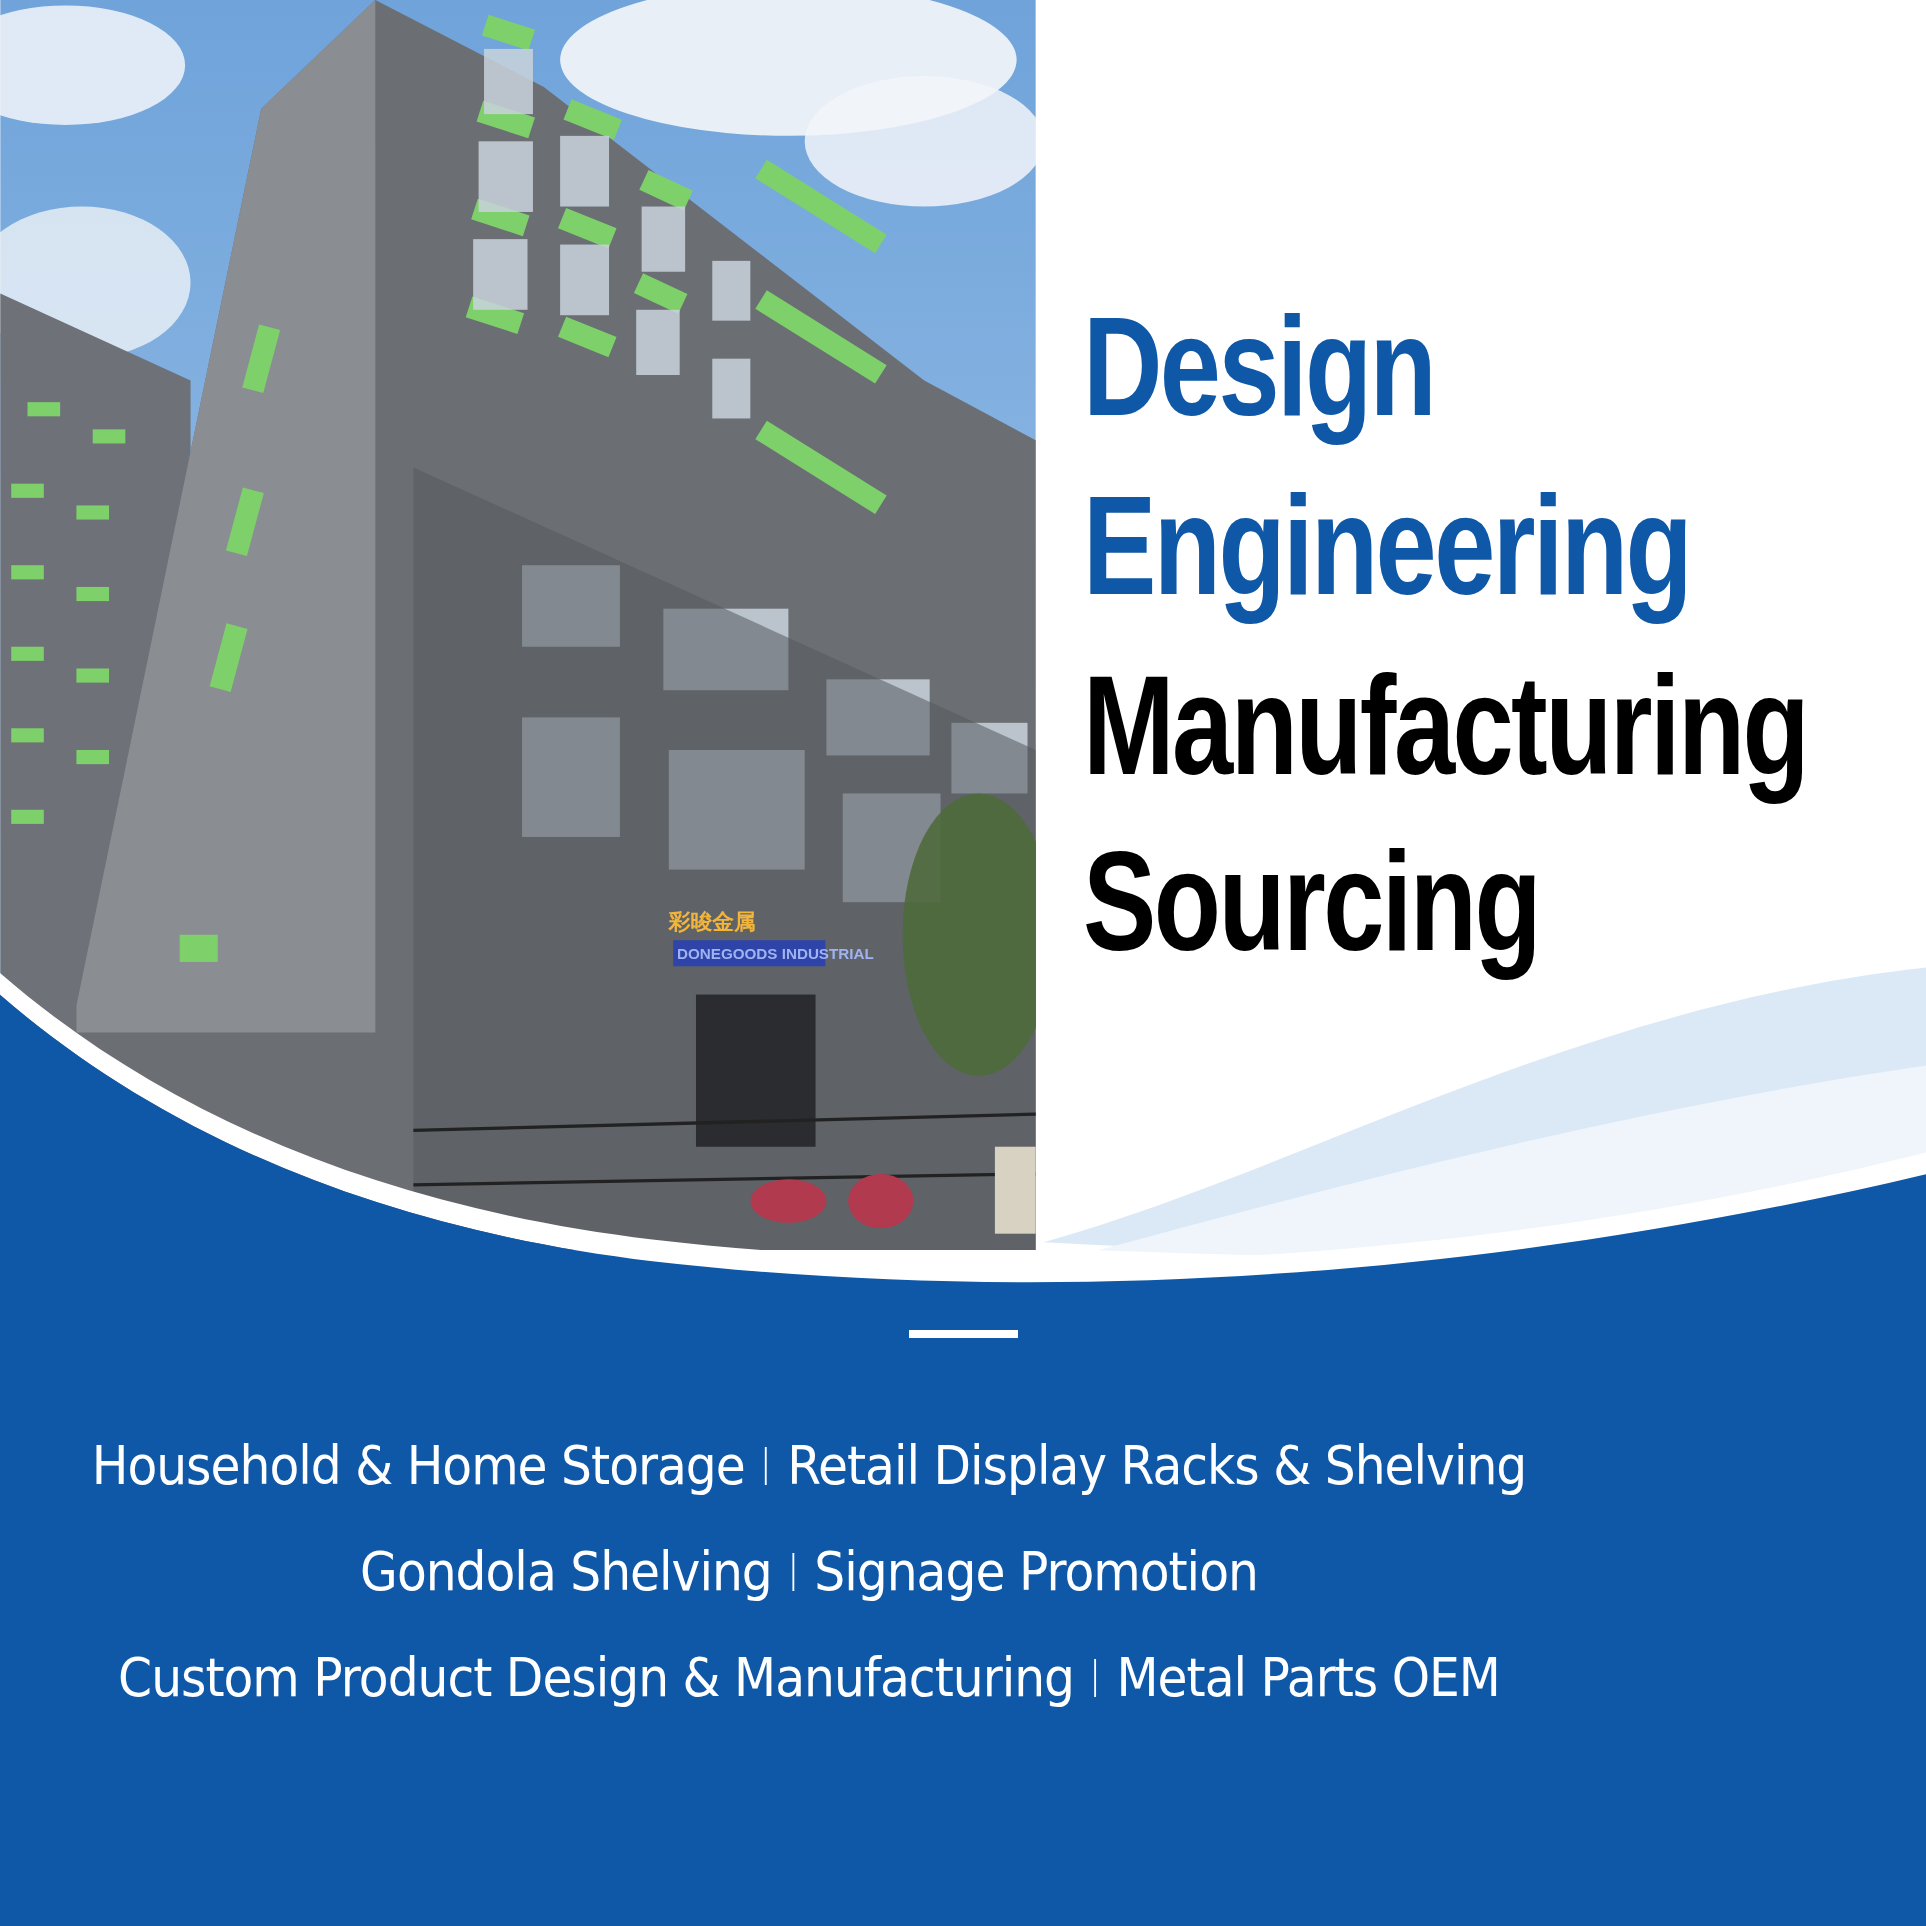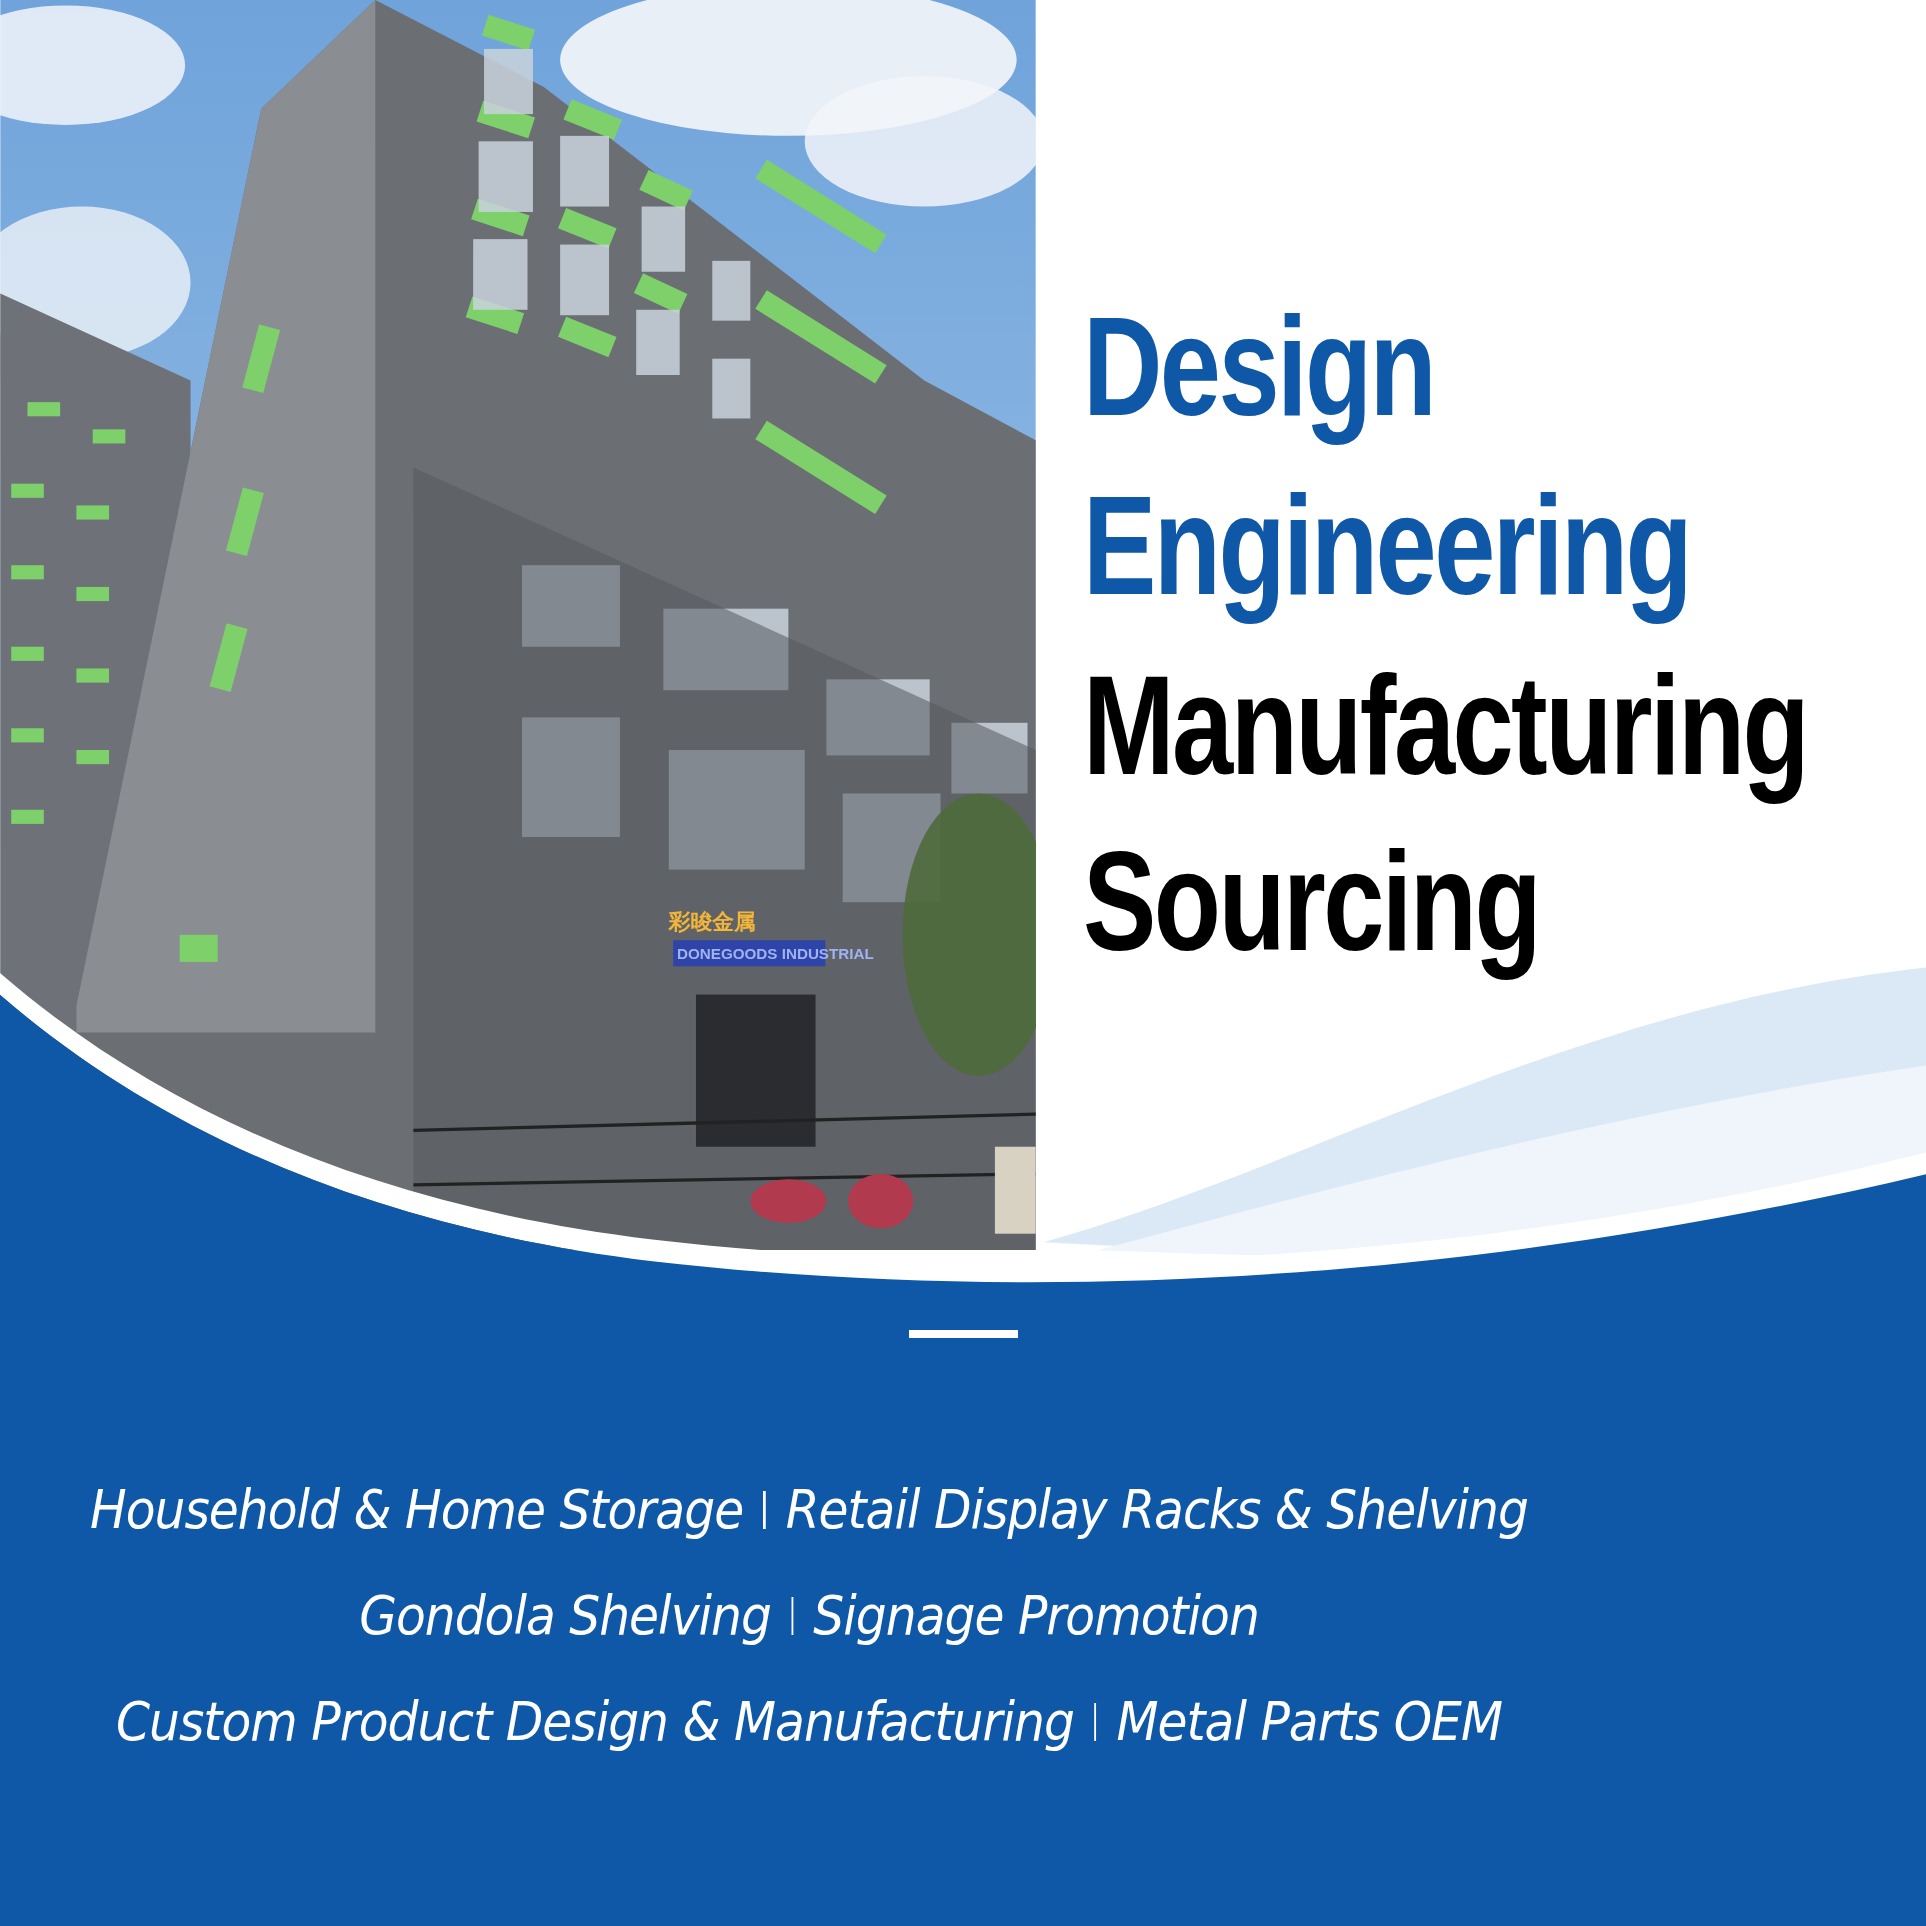--- a/index.html
+++ b/index.html
@@ -9,21 +9,21 @@
   .waves { position: absolute; left: 0; top: 0; width: 1926px; height: 1926px; pointer-events: none; }
   .headings { position: absolute; left: 1083px; top: 296px; }
   .heading { font-family: "Liberation Sans", sans-serif; font-weight: 700; font-size: 141px; line-height: 1; letter-spacing: -3.3px; transform: scaleX(0.78); transform-origin: left top; white-space: nowrap; }
   .heading.blue { color: #0F58A8; }
   .heading.black { color: #000000; }
   .h1 { position: absolute; top: 0; }
   .h2 { position: absolute; top: 179px; }
   .h3 { position: absolute; top: 359px; }
   .h4 { position: absolute; top: 535px; }
   .divider { position: absolute; left: 909px; top: 1330px; width: 109px; height: 8.2px; background: #ffffff; }
-  .services { position: absolute; left: 0; top: 1457px; width: 1618px; text-align: center; color: #ffffff; font-style: italic; }
+  .services { position: absolute; left: 0; top: 1413px; width: 1618px; text-align: center; color: #ffffff; }
   .service-line { font-family: "DejaVu Sans", sans-serif; font-size: 53px; line-height: 106px; white-space: nowrap; transform: scaleX(0.92); letter-spacing: -1.1px; }
   .sep { display: inline-block; width: 2.2px; height: 38px; background: #ffffff; margin: 0 22px; vertical-align: -1.1px; }
 </style>
 </head>
 <body>
 
 <div class="photo">
   <svg width="1036" height="1250" viewBox="0 0 1905 2300" xmlns="http://www.w3.org/2000/svg">
     <defs>
       <linearGradient id="sky" x1="0" y1="0" x2="0" y2="1">

